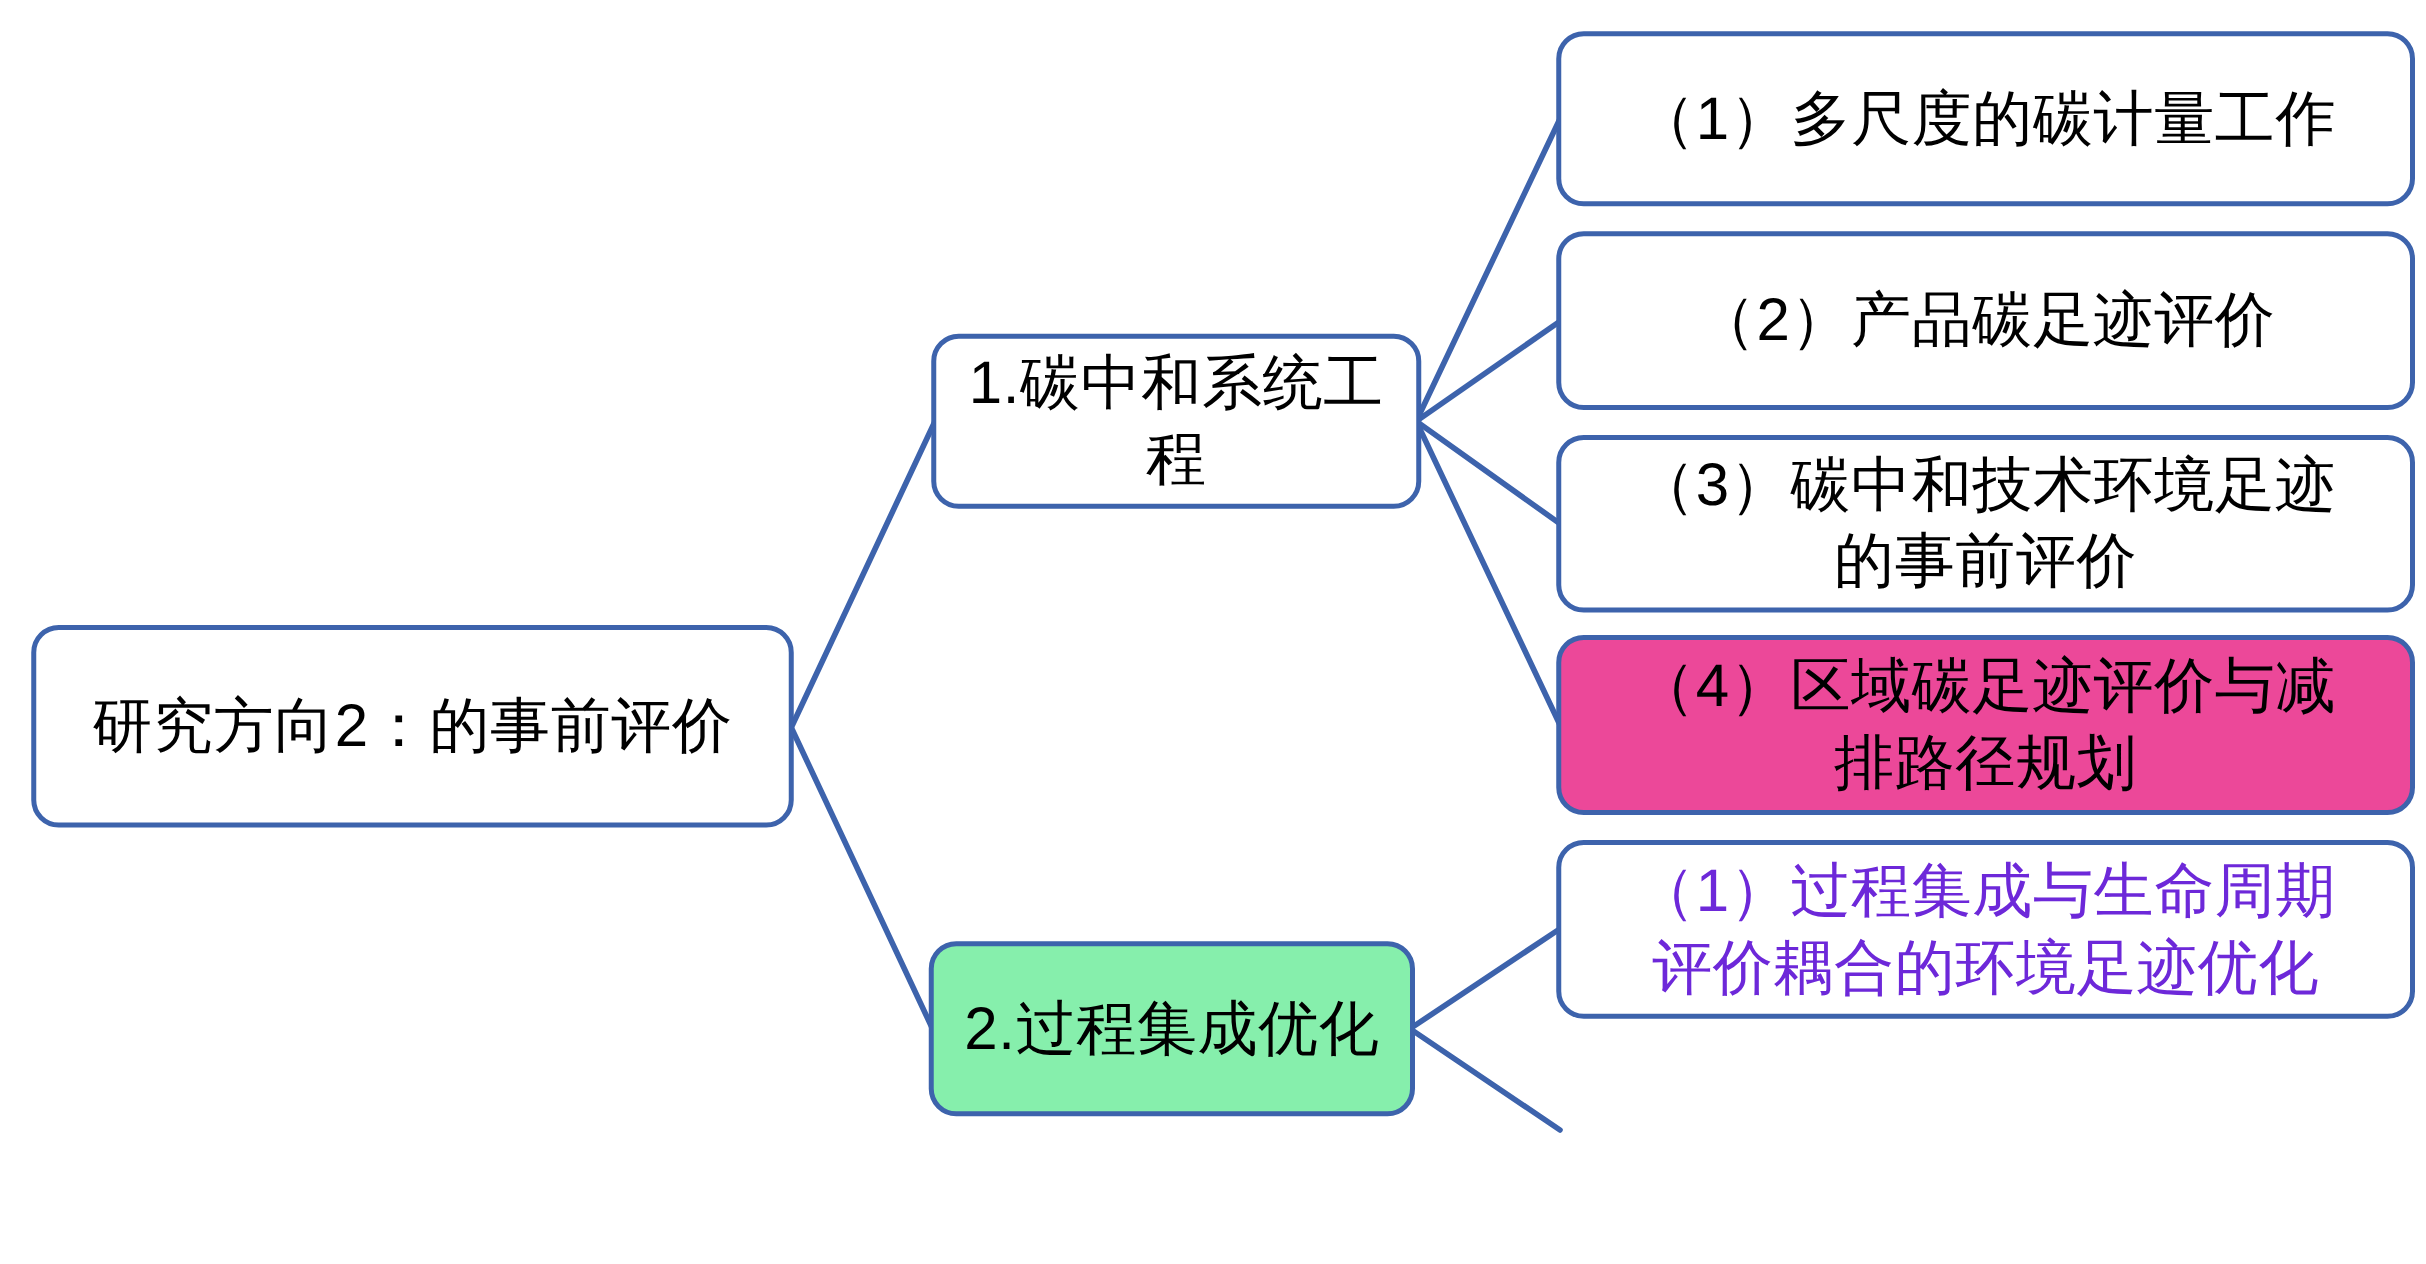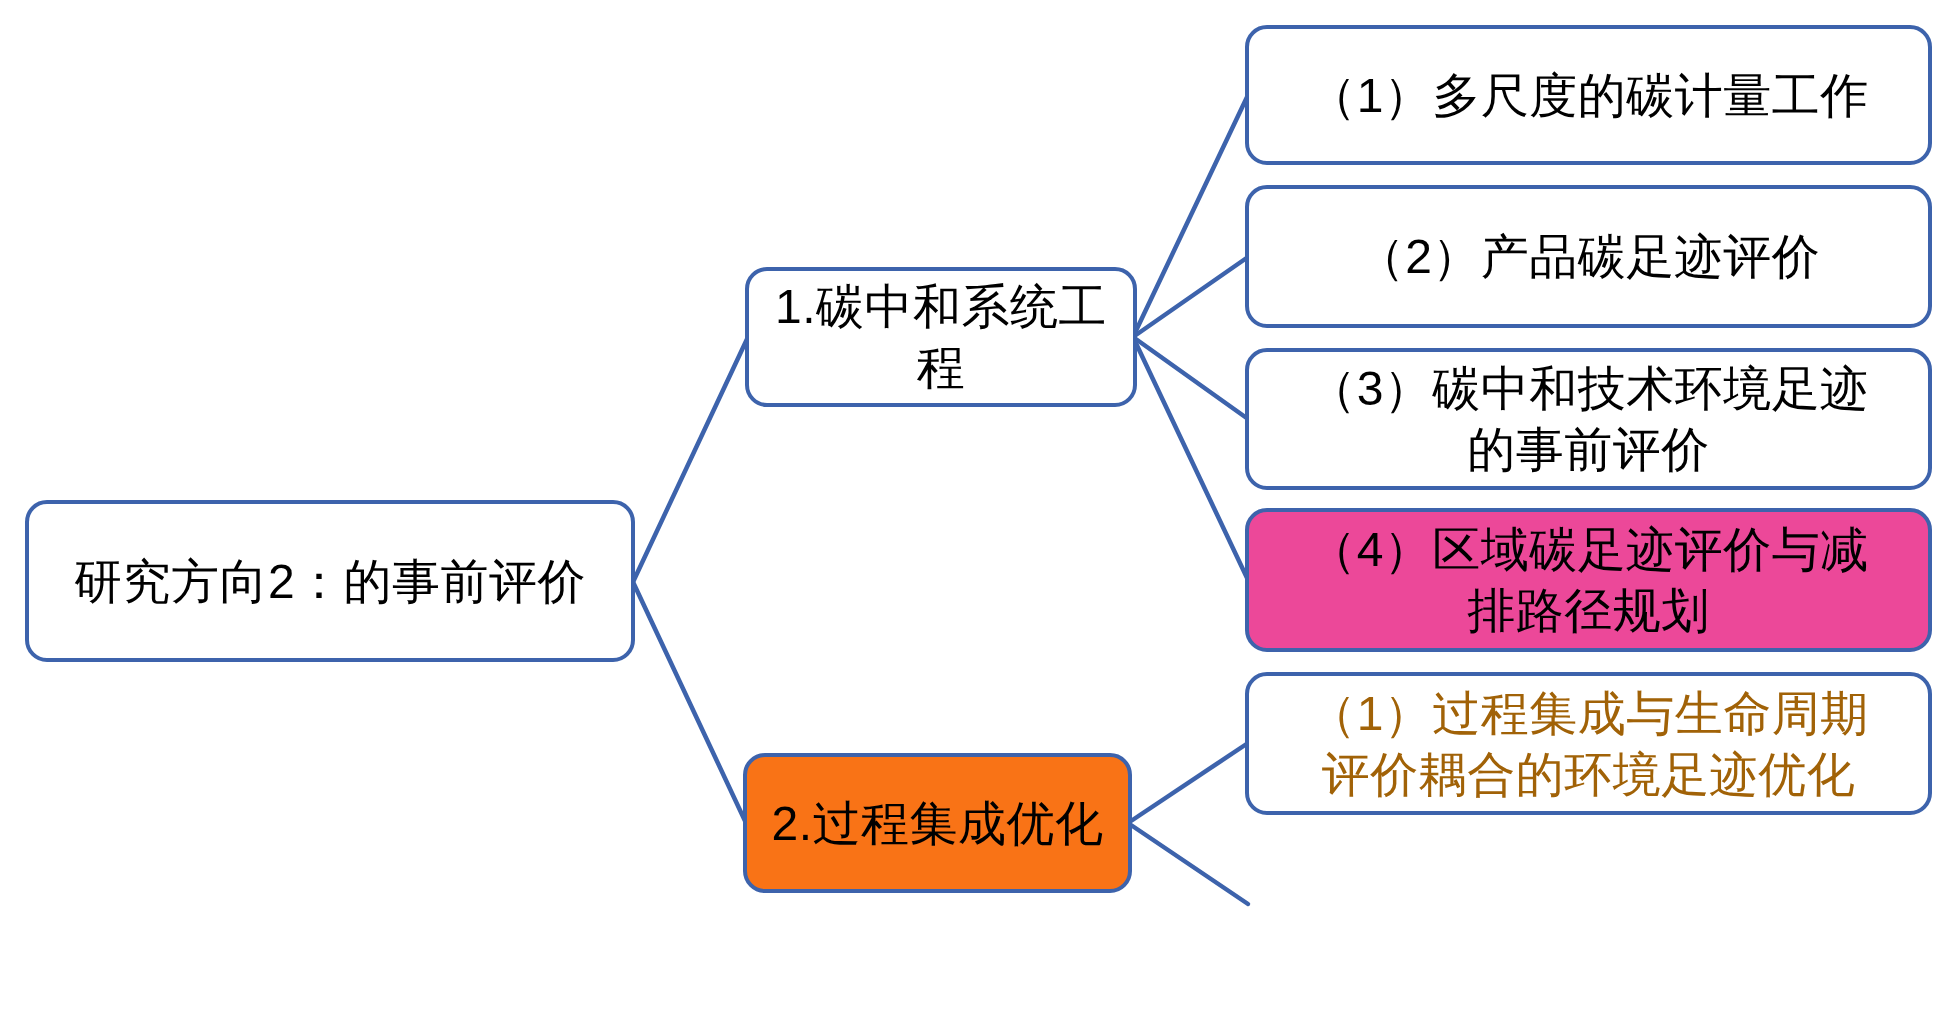--- a/index.html
+++ b/index.html
@@ -77,21 +77,21 @@
 
   <div class="node" id="node-root" style="border-color: rgb(61, 99, 172); background: rgb(255, 255, 255); color: rgb(0, 0, 0);">
     <div class="line">研究方向2：的事前评价</div>
   </div>
 
   <div class="node" id="node-b1" style="border-color: rgb(61, 99, 172); background: rgb(255, 255, 255); color: rgb(0, 0, 0);">
     <div class="line">1.碳中和系统工</div>
     <div class="line">程</div>
   </div>
 
-  <div class="node" id="node-b2" style="border-color: rgb(61, 99, 172); background: #f97316; color: rgb(0, 0, 0);">
+  <div class="node" id="node-b2" style="border-color: rgb(61, 99, 172); background: #86efac; color: rgb(0, 0, 0);">
     <div class="line">2.过程集成优化</div>
   </div>
 
   <div class="node leaf" id="node-l1" style="border-color: rgb(61, 99, 172); background: rgb(255, 255, 255); color: rgb(0, 0, 0);">
     <div class="line">（1）多尺度的碳计量工作</div>
   </div>
 
   <div class="node leaf" id="node-l2" style="border-color: rgb(61, 99, 172); background: rgb(255, 255, 255); color: rgb(0, 0, 0); justify-content: center;">
     <div class="line">（2）产品碳足迹评价</div>
   </div>
@@ -99,19 +99,19 @@
   <div class="node leaf" id="node-l3" style="border-color: rgb(61, 99, 172); background: rgb(255, 255, 255); color: rgb(0, 0, 0);">
     <div class="line">（3）碳中和技术环境足迹</div>
     <div class="line">的事前评价</div>
   </div>
 
   <div class="node leaf" id="node-l4" style="border-color: rgb(61, 99, 172); background: #ec4899; color: rgb(0, 0, 0);">
     <div class="line">（4）区域碳足迹评价与减</div>
     <div class="line">排路径规划</div>
   </div>
 
-  <div class="node leaf" id="node-l5" style="border-color: rgb(61, 99, 172); background: rgb(255, 255, 255); color: #a16207;">
+  <div class="node leaf" id="node-l5" style="border-color: rgb(61, 99, 172); background: rgb(255, 255, 255); color: #6d28d9;">
     <div class="line">（1）过程集成与生命周期</div>
     <div class="line">评价耦合的环境足迹优化</div>
   </div>
 
 
 </div>
 
 </body></html>

